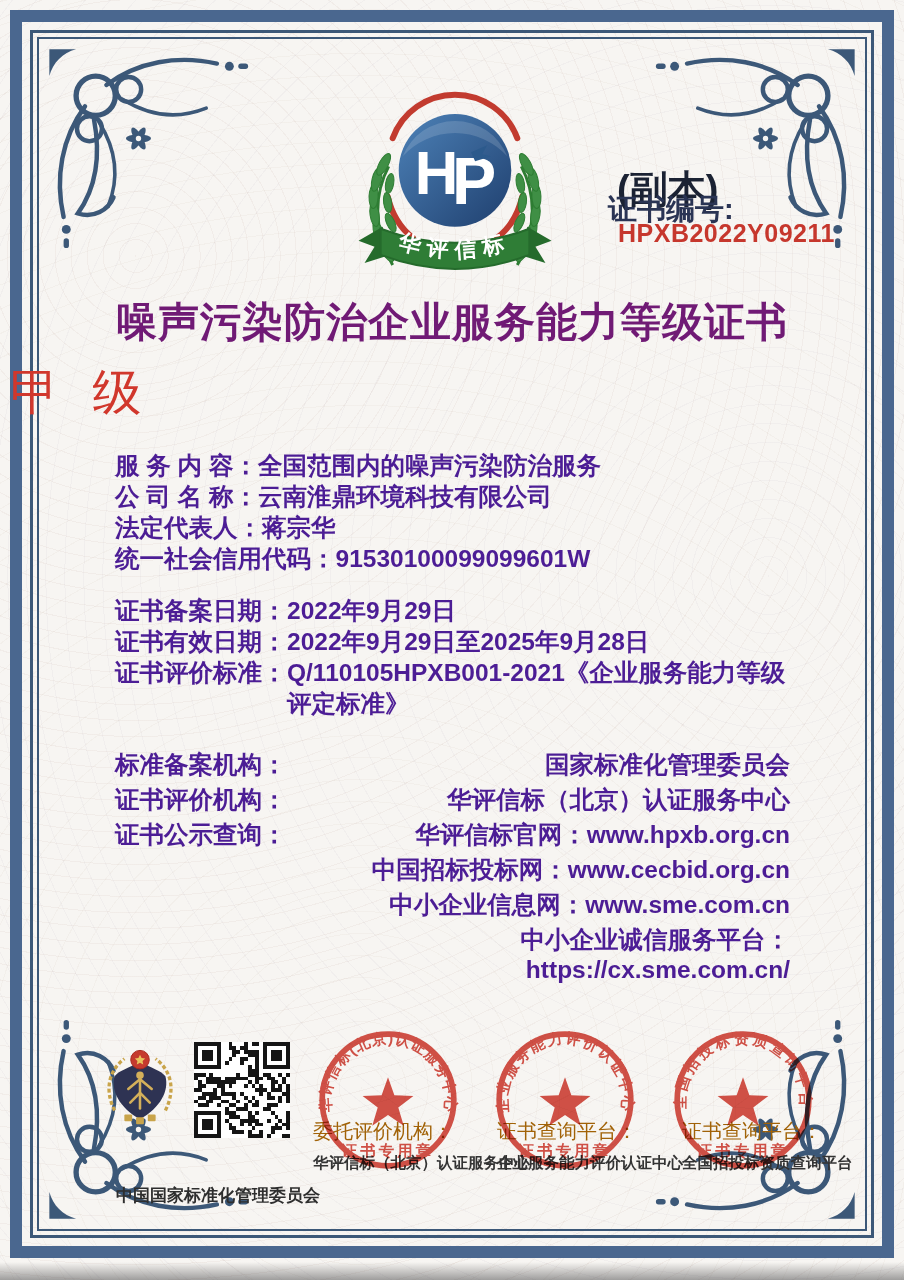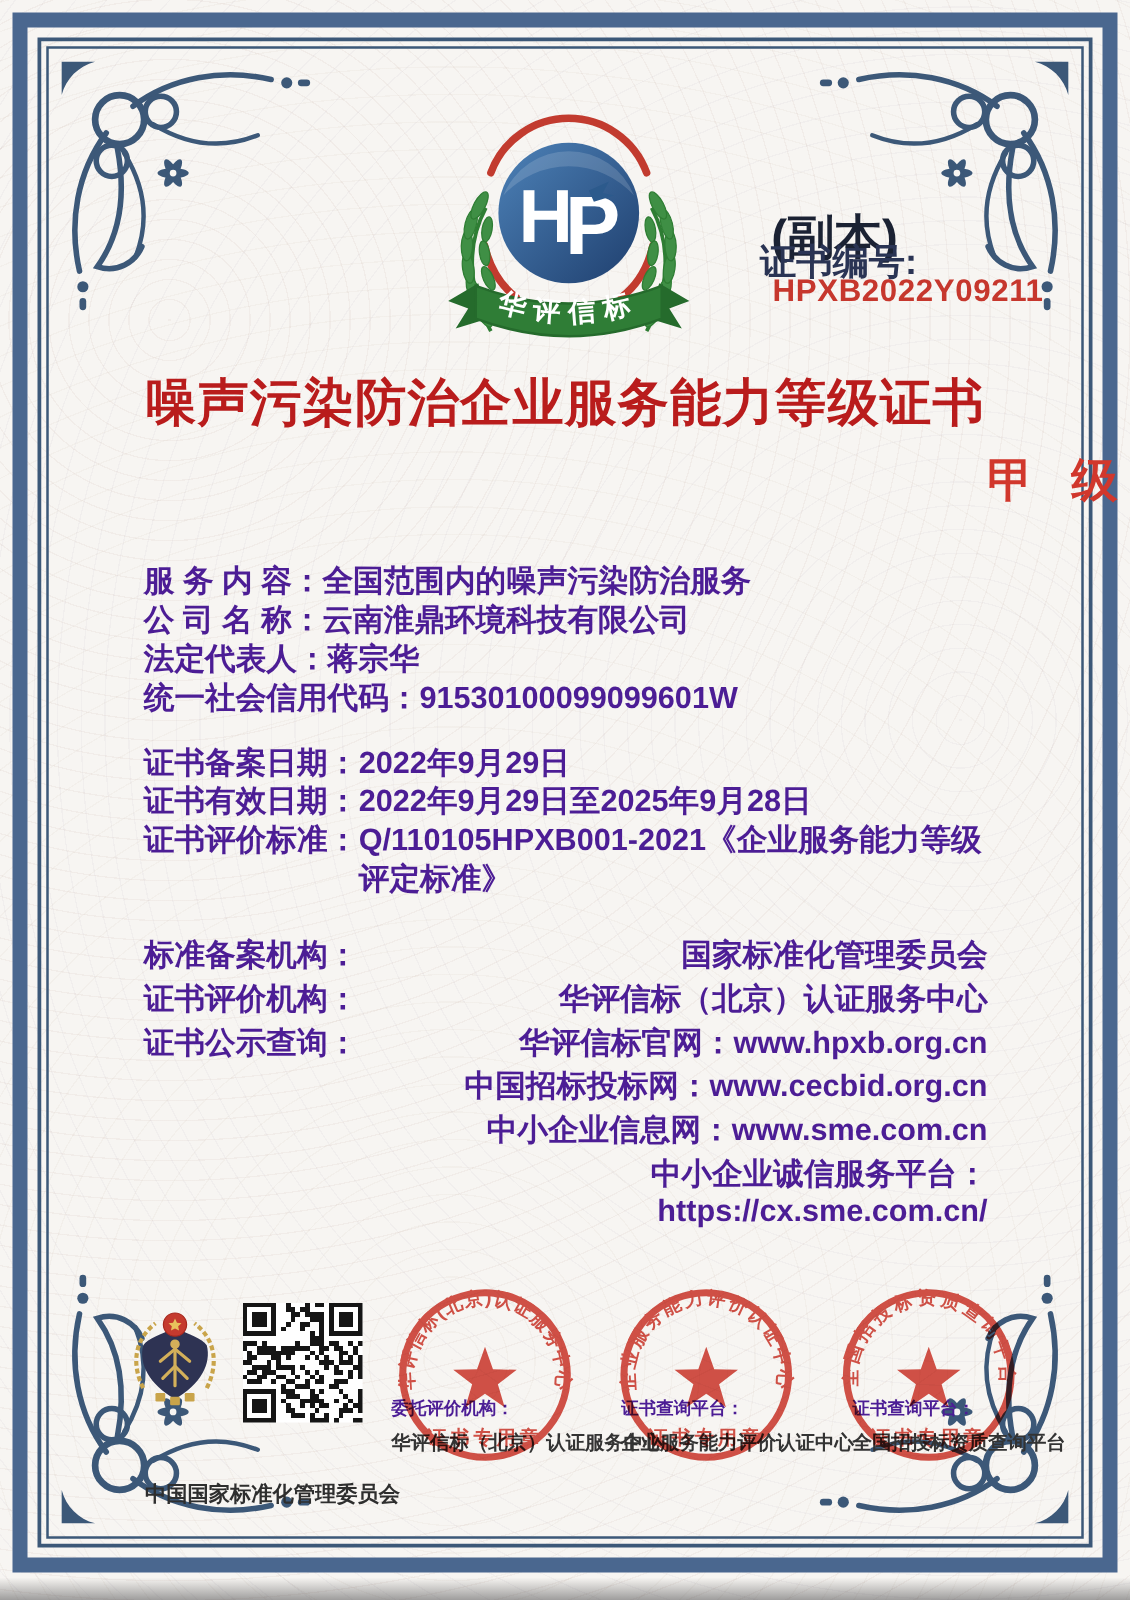--- a/index.html
+++ b/index.html
@@ -27,23 +27,23 @@
   .photo-shadow{position:absolute;left:0;right:0;bottom:0;height:18px;z-index:9;
     background:linear-gradient(to top, rgba(70,70,72,.5), rgba(70,70,72,0));}
 
   .logo{position:absolute;left:352px;top:90px;width:206px;height:196px;z-index:3;}
 
   .copy-label{position:absolute;left:617px;top:124px;font-size:38px;font-weight:800;color:#1b2233;z-index:3;margin-top:40px;}
   .certno-label{position:absolute;left:608px;top:190px;font-size:29px;font-weight:800;color:#2a3454;z-index:3;}
   .certno-value{position:absolute;left:618px;top:219px;font-size:25px;font-weight:800;color:#c6372d;letter-spacing:.5px;z-index:3;}
 
   .cert-title{position:absolute;left:0;right:0;top:295px;text-align:center;
-    font-size:41px;font-weight:900;color:#b91c1c;letter-spacing:1px;z-index:3;}
-  .cert-grade{position:absolute;left:0;right:0;top:360px;text-align:right;
-    font-size:37px;font-weight:700;color:#d1372c;letter-spacing:10px;text-indent:10px;z-index:3;}
+    font-size:41px;font-weight:900;color:#701a75;letter-spacing:1px;z-index:3;}
+  .cert-grade{position:absolute;left:0;right:0;top:360px;text-align:left;
+    font-size:49px;font-weight:400;color:#d1372c;letter-spacing:10px;text-indent:10px;z-index:3;}
 
   .sec{position:absolute;left:115px;width:675px;z-index:3;}
   .sec .row{display:flex;color:#4c1d95;font-weight:700;}
   .sec .lbl{white-space:pre;flex:none;}
   .sec1{top:450px;}
   .sec1 .row{font-size:24.5px;line-height:31px;}
   .sec2{top:595px;}
   .sec2 .row{font-size:24.5px;line-height:31px;}
   .sec2 .lbl{width:172px;}
   .sec2 .val{flex:1;}
@@ -58,21 +58,21 @@
     font-size:17px;font-weight:600;color:#2e2e2e;z-index:3;margin-top:48px;}
 
   .seal{position:absolute;width:144px;height:144px;top:1028px;z-index:5;opacity:.87;mix-blend-mode:multiply;}
   .seal.s1{left:316px;}
   .seal.s2{left:493px;}
   .seal.s3{left:671px;}
   .seal-cap{position:absolute;top:1118px;width:190px;z-index:4;}
   .seal-cap.c1{left:313px;}
   .seal-cap.c2{left:497px;}
   .seal-cap.c3{left:682px;}
-  .seal-cap .cap-label{font-size:14px;font-weight:700;color:#4c1d95;}
+  .seal-cap .cap-label{font-size:20px;font-weight:400;color:#a16207;}
   .seal-cap .cap-value{font-size:15.5px;font-weight:600;color:#333;margin-top:8px;white-space:nowrap;}
 </style>
 </head>
 <body>
 
 <div class="frame-outer"></div>
 <div class="frame-a"></div>
 <div class="frame-b"></div>
 
 <svg class="corner tl" viewBox="0 0 230 230">

